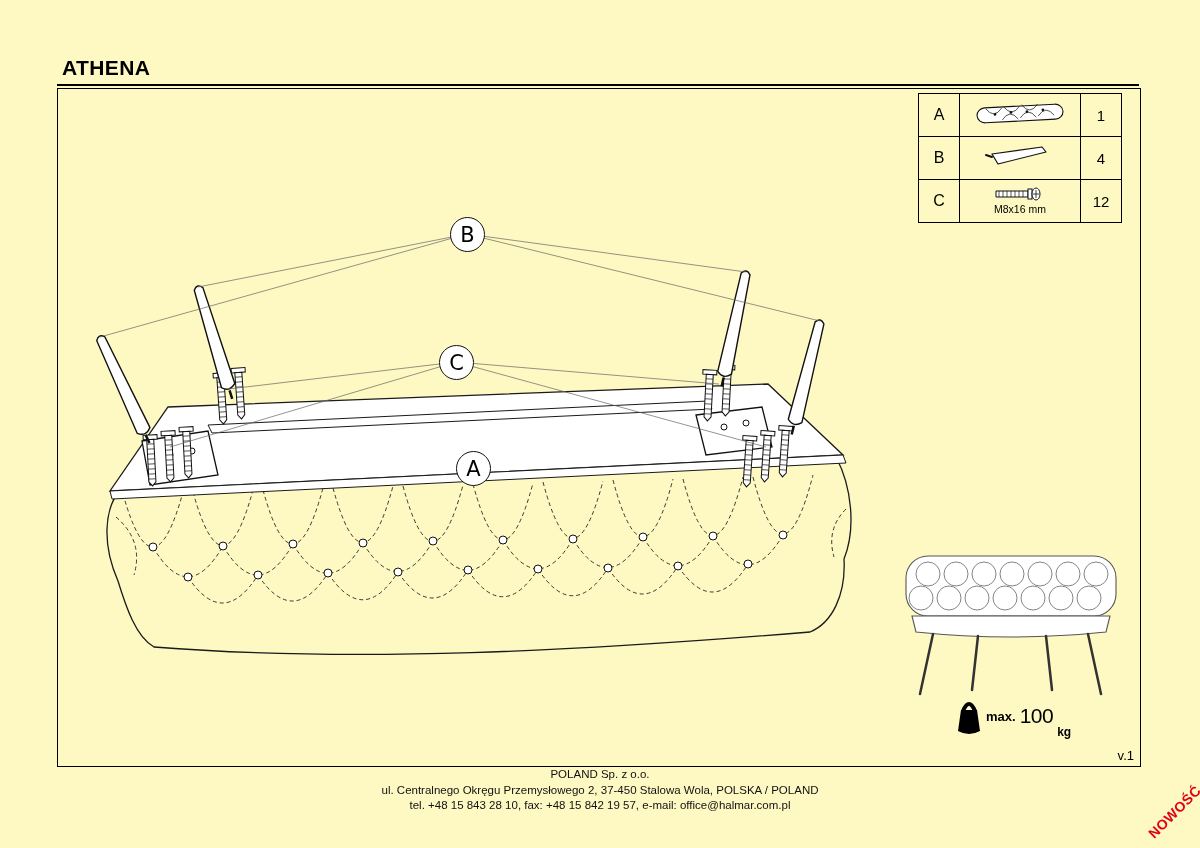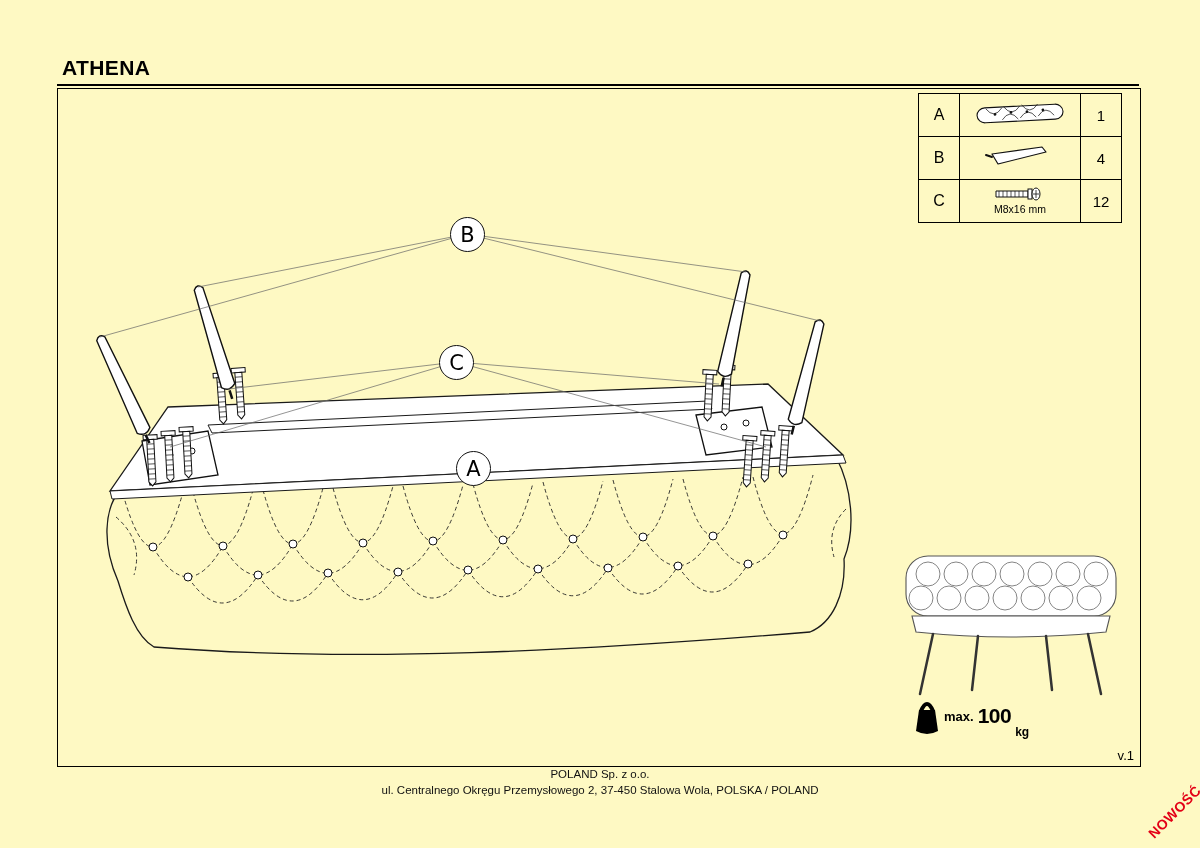--- a/index.html
+++ b/index.html
@@ -14,23 +14,23 @@
        font-size:21px;font-family:"DejaVu Sans",sans-serif;}
   .lbl-b{left:392px;top:128px;}
   .lbl-c{left:381px;top:256px;}
   .lbl-a{left:398px;top:362px;}
   table.parts{position:absolute;left:860px;top:4px;border-collapse:collapse;}
   table.parts td{border:1px solid #000;text-align:center;vertical-align:middle;padding:0;}
   td.c1{width:40px;height:42px;font-size:16px;}
   td.c2{width:120px;height:42px;}
   td.c3{width:40px;height:42px;font-size:15px;}
   .note{font-size:10.5px;margin-top:-2px;}
-  .maxload{position:absolute;left:856px;top:604px;display:flex;align-items:center;gap:4px;}
+  .maxload{position:absolute;left:898px;top:604px;display:flex;align-items:center;gap:4px;}
   .ml-prefix{font-size:13px;font-weight:bold;}
-  .ml-value{font-size:21px;font-weight:bold;letter-spacing:-.5px;}
+  .ml-value{font-size:21px;font-weight:normal;letter-spacing:-.5px;}
   .ml-unit{font-size:12px;font-weight:bold;margin-top:32px;}
   .version{position:absolute;right:6px;bottom:3px;font-size:13px;margin-left:12px;}
   .footer{position:absolute;left:0;top:767px;width:1200px;text-align:center;
           font-size:11.5px;line-height:15.5px;color:#111;}
   .badge{position:absolute;left:1145px;top:830px;transform:rotate(-45deg);transform-origin:0 0;
          font-size:14px;font-weight:bold;letter-spacing:.5px;white-space:nowrap;}
 </style>
 </head>
 <body>
 
@@ -209,17 +209,18 @@
       <span class="ml-value">100</span>
       <span class="ml-unit">kg</span>
     </div>
 
     <div class="version">v.1</div>
   </div>
 
   <div class="footer">
     <div>POLAND Sp. z o.o.</div>
     <div>ul. Centralnego Okręgu Przemysłowego 2, 37-450 Stalowa Wola, POLSKA / POLAND</div>
+    <div>tel. +48 15 843 28 10, fax: +48 15 842 19 57, e-mail: office@halmar.com.pl</div>
   </div>
 
   <div class="badge" style="color: rgb(227, 0, 22);">NOWOŚĆ</div>
 
 </div>
 
 </body></html>

